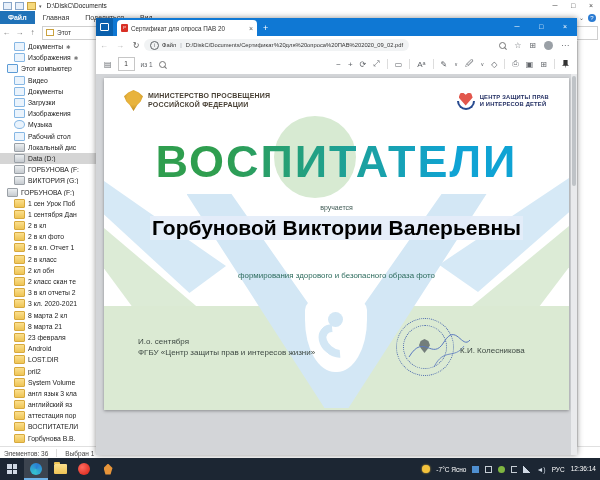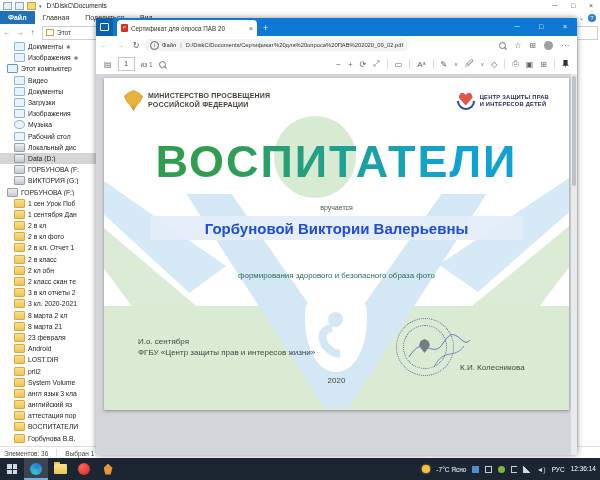--- a/index.html
+++ b/index.html
@@ -92,24 +92,24 @@
   .logo-group{display:flex;align-items:center;gap:5px;}
   .eagle{width:19px;height:21px;background:radial-gradient(circle at 50% 40%,#e8b33c 0 40%,#c89428 70%,#a97a1d 100%);clip-path:polygon(50% 0,78% 12%,100% 30%,88% 55%,70% 72%,50% 100%,30% 72%,12% 55%,0 30%,22% 12%);}
   .min-text{font-size:7px;font-weight:bold;color:#473f33;line-height:8.5px;letter-spacing:.2px;}
   .heart-logo{width:18px;height:18px;position:relative;flex:none;}
   .heart-logo .h{position:absolute;left:2px;top:1px;width:14px;height:13px;background:#e2574c;clip-path:polygon(50% 100%,0 38%,10% 8%,30% 0,50% 18%,70% 0,90% 8%,100% 38%);}
   .heart-logo .hands{position:absolute;left:0;bottom:0;width:18px;height:9px;border:2.5px solid #274a8f;border-top:none;border-radius:0 0 9px 9px;box-sizing:border-box;}
   .cen-text{font-size:5.8px;font-weight:bold;color:#232f63;line-height:7px;letter-spacing:.2px;}
   .cert-title{position:absolute;left:0;top:58px;width:465px;text-align:center;font-size:45px;font-weight:800;letter-spacing:2px;
       background:linear-gradient(90deg,#2f9e4f 25%,#0fa3d4 75%);-webkit-background-clip:text;background-clip:text;color:transparent;}
   .cert-sub{position:absolute;left:0;top:126px;width:465px;text-align:center;font-size:7px;color:#3f5a54;}
-  .name-strip{position:absolute;left:46px;top:138px;width:373px;height:24px;background:rgba(228,237,248,.92);display:flex;align-items:center;justify-content:center;font-size:15px;font-weight:bold;color:#1d4ed8;}
+  .name-strip{position:absolute;left:46px;top:138px;width:373px;height:24px;background:rgba(228,237,248,.92);display:flex;align-items:center;justify-content:center;font-size:21px;font-weight:bold;color:#000000;}
   .cert-body{position:absolute;left:20px;top:170px;width:425px;text-align:center;font-size:7.9px;line-height:11px;color:#2c6b5c;}
   .sign-left{position:absolute;left:34px;top:258px;font-size:8px;line-height:11px;color:#3f4a44;}
-  .sign-name{position:absolute;left:356px;top:268px;font-size:8px;color:#3f4a44;margin-top:17px;}
+  .sign-name{position:absolute;left:356px;top:268px;font-size:8px;color:#3f4a44;}
   .cert-year{position:absolute;left:0;top:298px;width:465px;text-align:center;font-size:8px;color:#3f4a44;}
   .stamp{position:absolute;left:292px;top:240px;width:56px;height:56px;border:1px dotted #4a68ae;border-radius:50%;}
   .stamp:before{content:"";position:absolute;left:6px;top:6px;width:42px;height:42px;border:1px dotted #4a68ae;border-radius:50%;}
   .stamp:after{content:"";position:absolute;left:22px;top:20px;width:11px;height:14px;background:#50585e;opacity:.75;clip-path:polygon(50% 0,85% 15%,100% 45%,80% 70%,50% 100%,20% 70%,0 45%,15% 15%);}
   .sig-svg{position:absolute;left:300px;top:244px;}
   
   .taskbar{left:0;top:458px;width:600px;height:22px;background:#1c2633;display:flex;align-items:center;color:#fff;}
   .tb-ic{width:24px;height:22px;display:flex;align-items:center;justify-content:center;}
   .tb-ic.active{background:rgba(255,255,255,.14);box-shadow:inset 0 -2px 0 #6fb3e8;}
   .win-logo{width:10px;height:10px;display:grid;grid-template-columns:1fr 1fr;grid-template-rows:1fr 1fr;gap:1px;}
@@ -452,21 +452,20 @@
       <div class="sign-left">
         <span>И.о. сентября</span><br>
         <span>ФГБУ «Центр защиты прав и интересов жизни»</span>
       </div>
       <div class="stamp"></div>
       <svg class="sig-svg" width="70" height="50">
         <path d="M5 35 C 20 10, 28 40, 40 20 S 58 28, 66 18" stroke="#5a79c0" stroke-width="1" fill="none"></path>
         <path d="M30 45 C 40 25, 50 38, 60 24" stroke="#5a79c0" stroke-width="0.8" fill="none"></path>
       </svg>
       <div class="sign-name">К.И. Колесникова</div>
-      <div class="cert-year">2020</div>
     </div>
     <div class="pdf-scroll">
         <div class="pdf-thumb"></div>
       </div>
   </div>
 </div>
 
 <div class="abs taskbar">
   <div class="tb-ic">
       <span class="win-logo">

